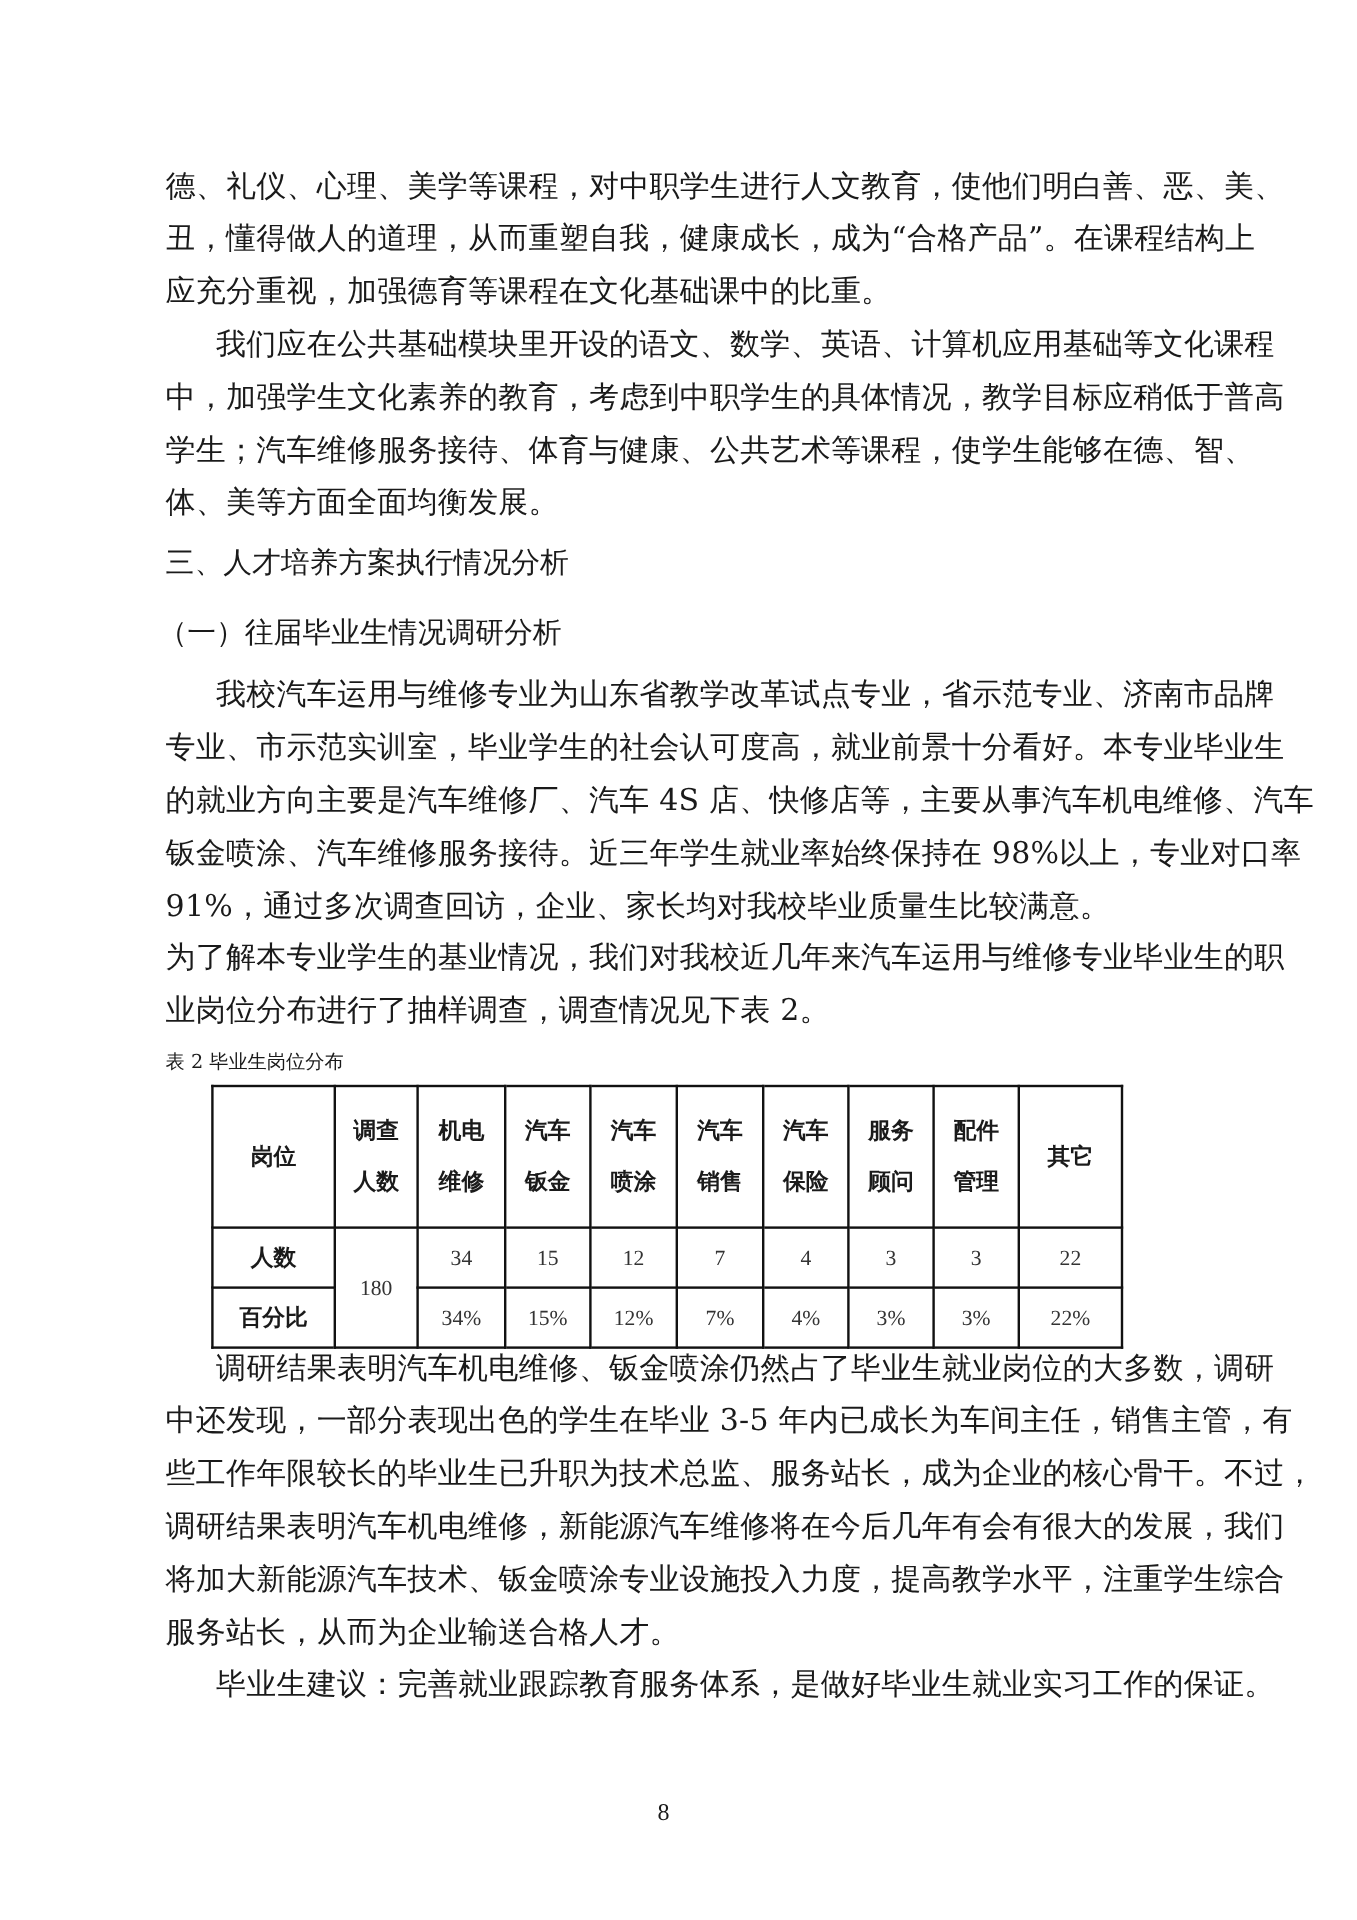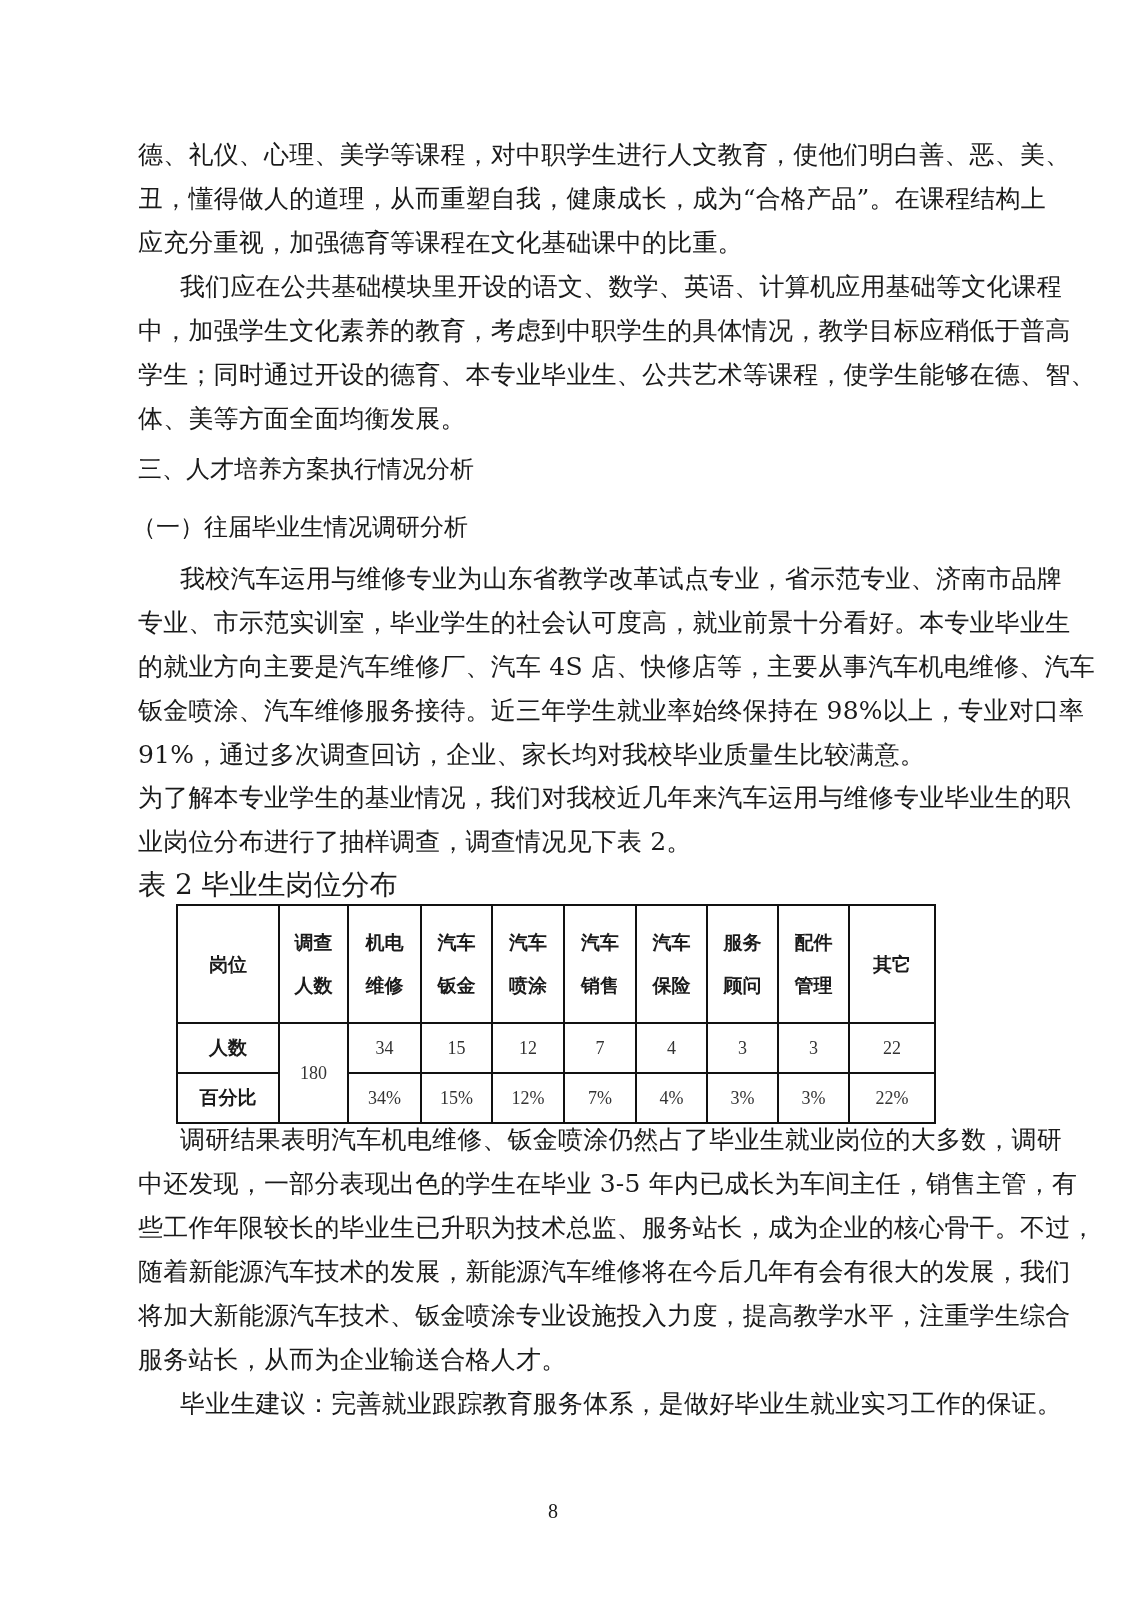--- a/index.html
+++ b/index.html
@@ -41,21 +41,21 @@
       left: -6px;
       font-family: "DejaVu Sans", "Liberation Sans", sans-serif;
       font-size: 24px;
       line-height: 30px;
       font-weight: normal;
       white-space: nowrap;
     }
     .caption {
       position: absolute;
       left: 0;
-      font-size: 28px;
+      font-size: 16px;
       line-height: 26px;
       white-space: nowrap;
     }
     table.posts {
       position: absolute;
       left: 176px;
       top: 904px;
       width: 758px;
       height: 210px;
       border-collapse: collapse;
@@ -98,41 +98,41 @@
 <body>
 
 <div class="page">
 
   <div class="line" style="top:141px">德、礼仪、心理、美学等课程，对中职学生进行人文教育，使他们明白善、恶、美、</div>
   <div class="line" style="top:185px">丑，懂得做人的道理，从而重塑自我，健康成长，成为“合格产品”。在课程结构上</div>
   <div class="line" style="top:229px">应充分重视，加强德育等课程在文化基础课中的比重。</div>
 
   <div class="line indent" style="top:273px">我们应在公共基础模块里开设的语文、数学、英语、计算机应用基础等文化课程</div>
   <div class="line" style="top:317px">中，加强学生文化素养的教育，考虑到中职学生的具体情况，教学目标应稍低于普高</div>
-  <div class="line" style="top:361px">学生；同时通过开设的德育、本专业毕业生、公共艺术等课程，使学生能够在德、智、</div>
+  <div class="line" style="top:361px">学生；汽车维修服务接待、体育与健康、公共艺术等课程，使学生能够在德、智、</div>
   <div class="line" style="top:405px">体、美等方面全面均衡发展。</div>
 
   <div class="h1" style="top:454px">三、人才培养方案执行情况分析</div>
   <div class="h2" style="top:512px">（一）往届毕业生情况调研分析</div>
 
   <div class="line indent" style="top:565px">我校汽车运用与维修专业为山东省教学改革试点专业，省示范专业、济南市品牌</div>
   <div class="line" style="top:609px">专业、市示范实训室，毕业学生的社会认可度高，就业前景十分看好。本专业毕业生</div>
   <div class="line" style="top:653px">的就业方向主要是汽车维修厂、汽车 4S 店、快修店等，主要从事汽车机电维修、汽车</div>
   <div class="line" style="top:697px">钣金喷涂、汽车维修服务接待。近三年学生就业率始终保持在  98%以上，专业对口率</div>
   <div class="line" style="top:741px">91%，通过多次调查回访，企业、家长均对我校毕业质量生比较满意。</div>
 
   <div class="line" style="top:784px">为了解本专业学生的基业情况，我们对我校近几年来汽车运用与维修专业毕业生的职</div>
   <div class="line" style="top:828px">业岗位分布进行了抽样调查，调查情况见下表 2。</div>
 
   <div class="caption" style="top:872px">表 2 毕业生岗位分布</div>
 
   <div class="line indent" style="top:1126px">调研结果表明汽车机电维修、钣金喷涂仍然占了毕业生就业岗位的大多数，调研</div>
   <div class="line" style="top:1170px">中还发现，一部分表现出色的学生在毕业 3-5 年内已成长为车间主任，销售主管，有</div>
   <div class="line" style="top:1214px">些工作年限较长的毕业生已升职为技术总监、服务站长，成为企业的核心骨干。不过，</div>
-  <div class="line" style="top:1258px">随着新能源汽车技术的发展，新能源汽车维修将在今后几年有会有很大的发展，我们</div>
+  <div class="line" style="top:1258px">调研结果表明汽车机电维修，新能源汽车维修将在今后几年有会有很大的发展，我们</div>
   <div class="line" style="top:1302px">将加大新能源汽车技术、钣金喷涂专业设施投入力度，提高教学水平，注重学生综合</div>
   <div class="line" style="top:1346px">服务站长，从而为企业输送合格人才。</div>
 
   <div class="line indent" style="top:1390px">毕业生建议：完善就业跟踪教育服务体系，是做好毕业生就业实习工作的保证。</div>
 </div>
 
 <table class="posts">
   <colgroup>
     <col style="width:102px">
     <col style="width:69px">

